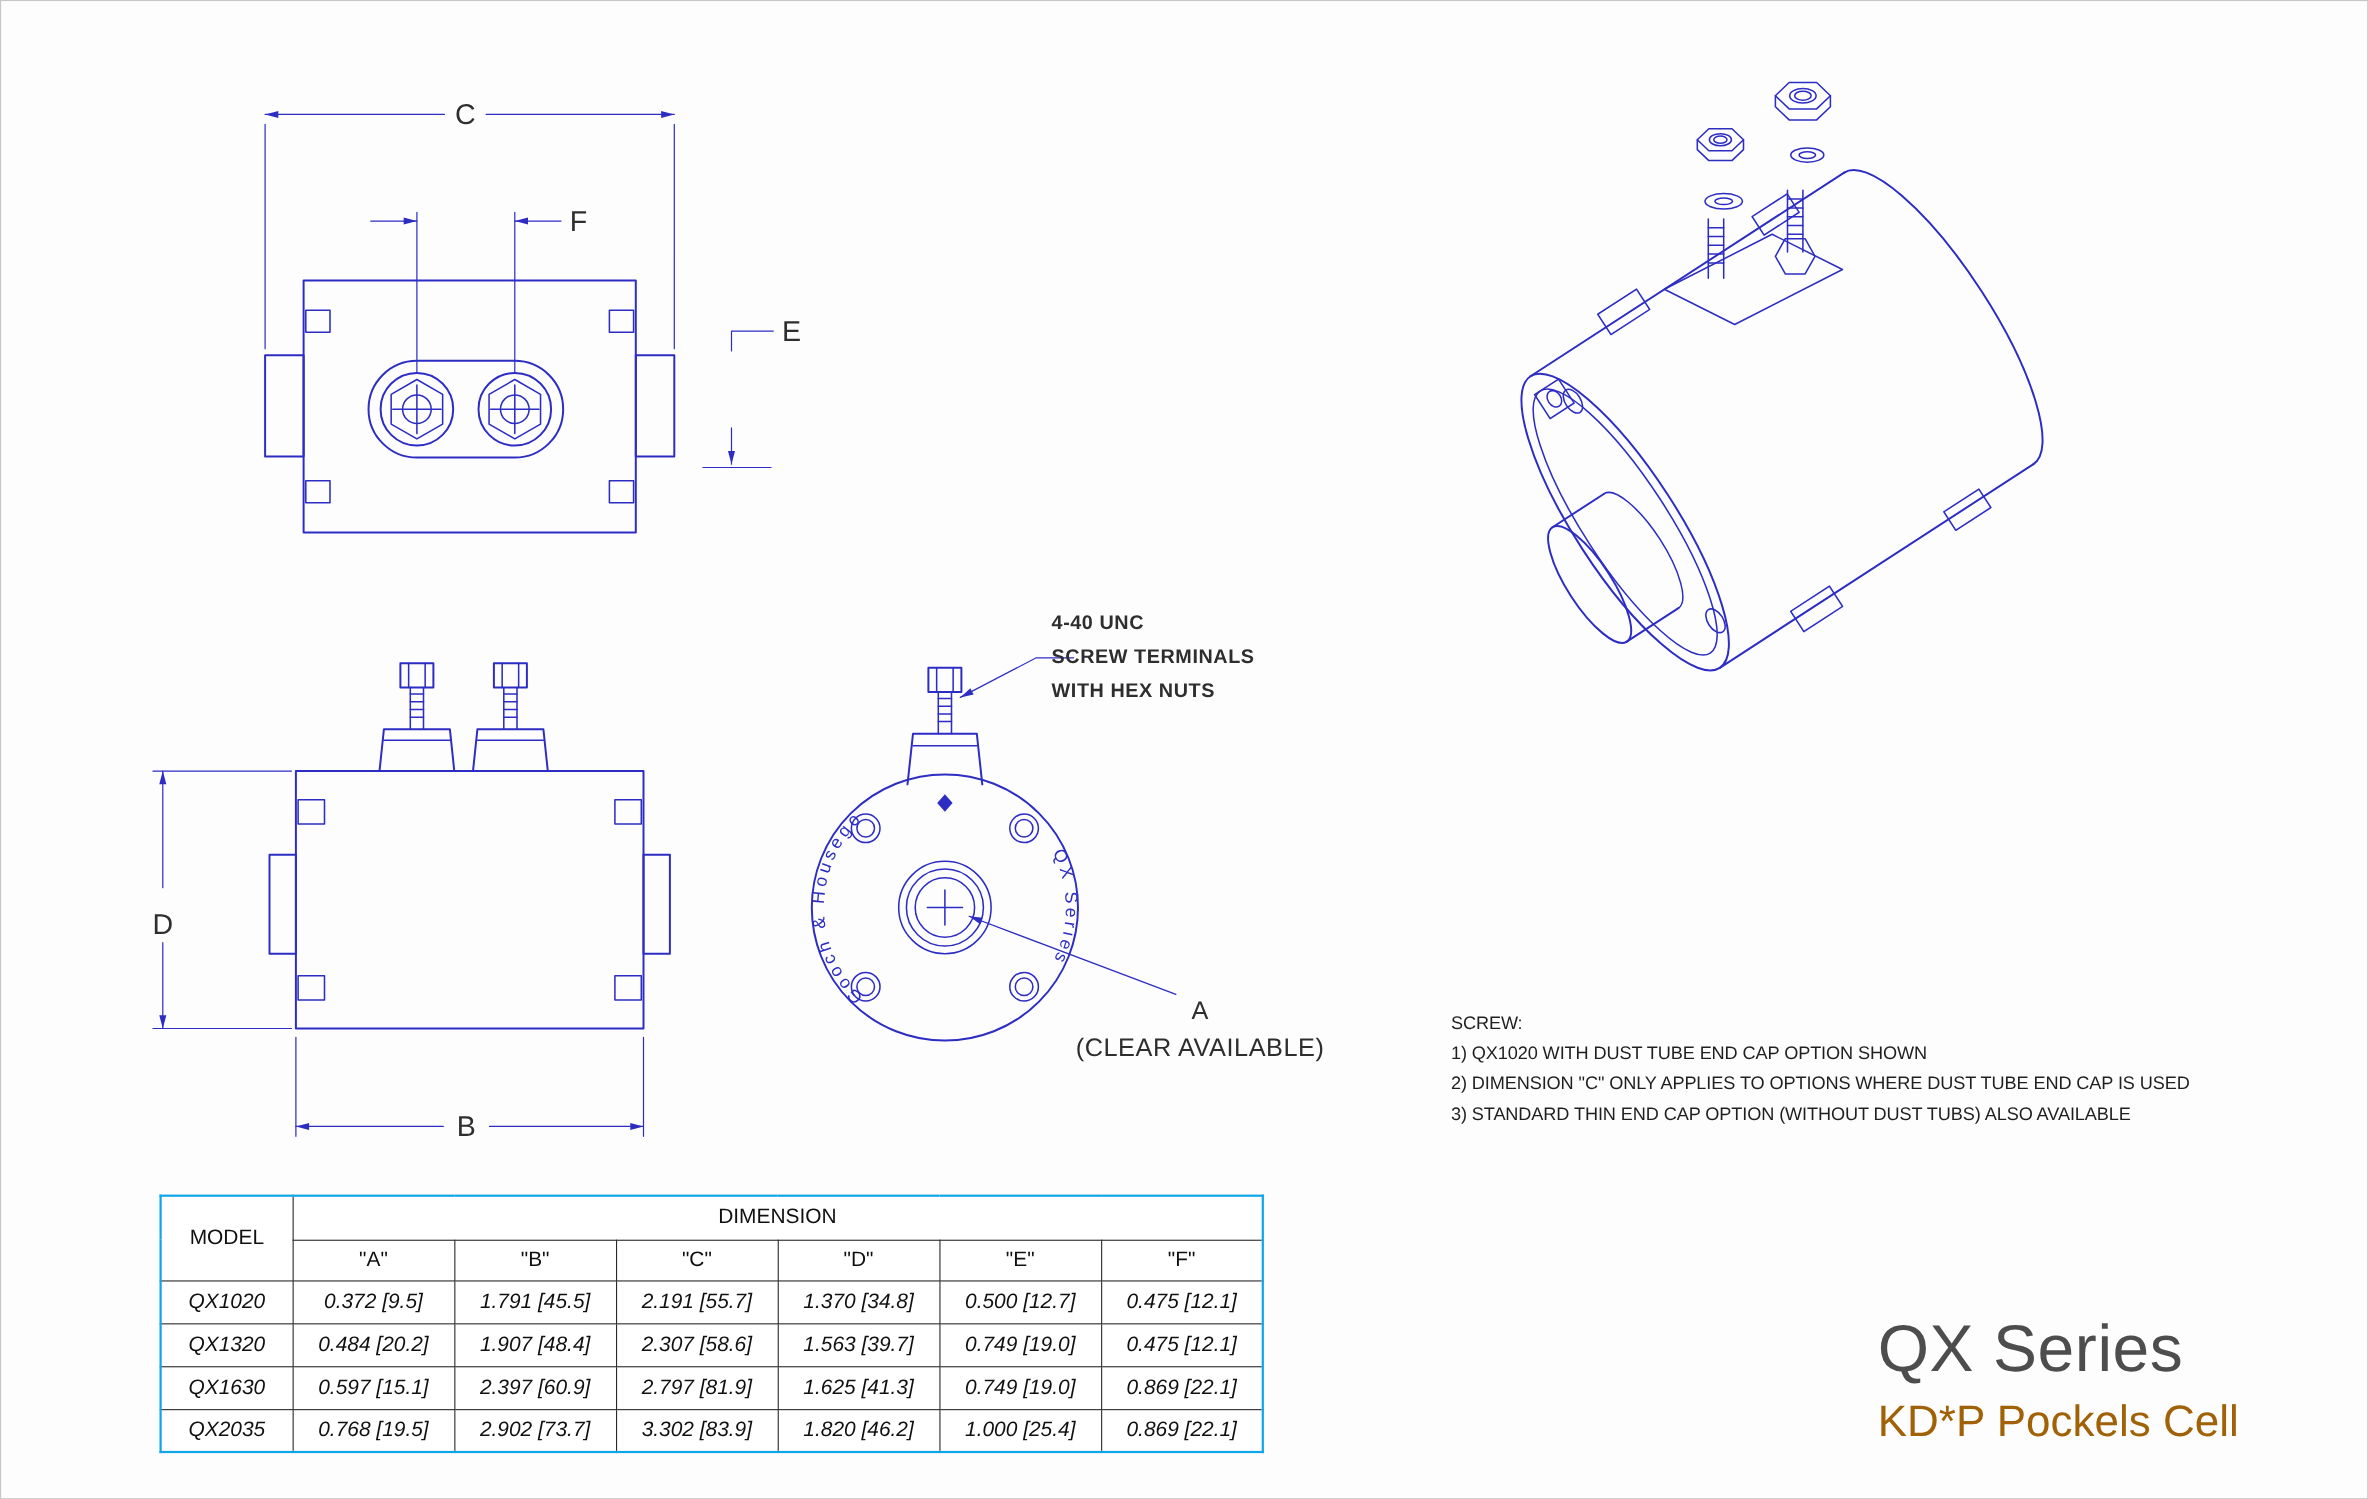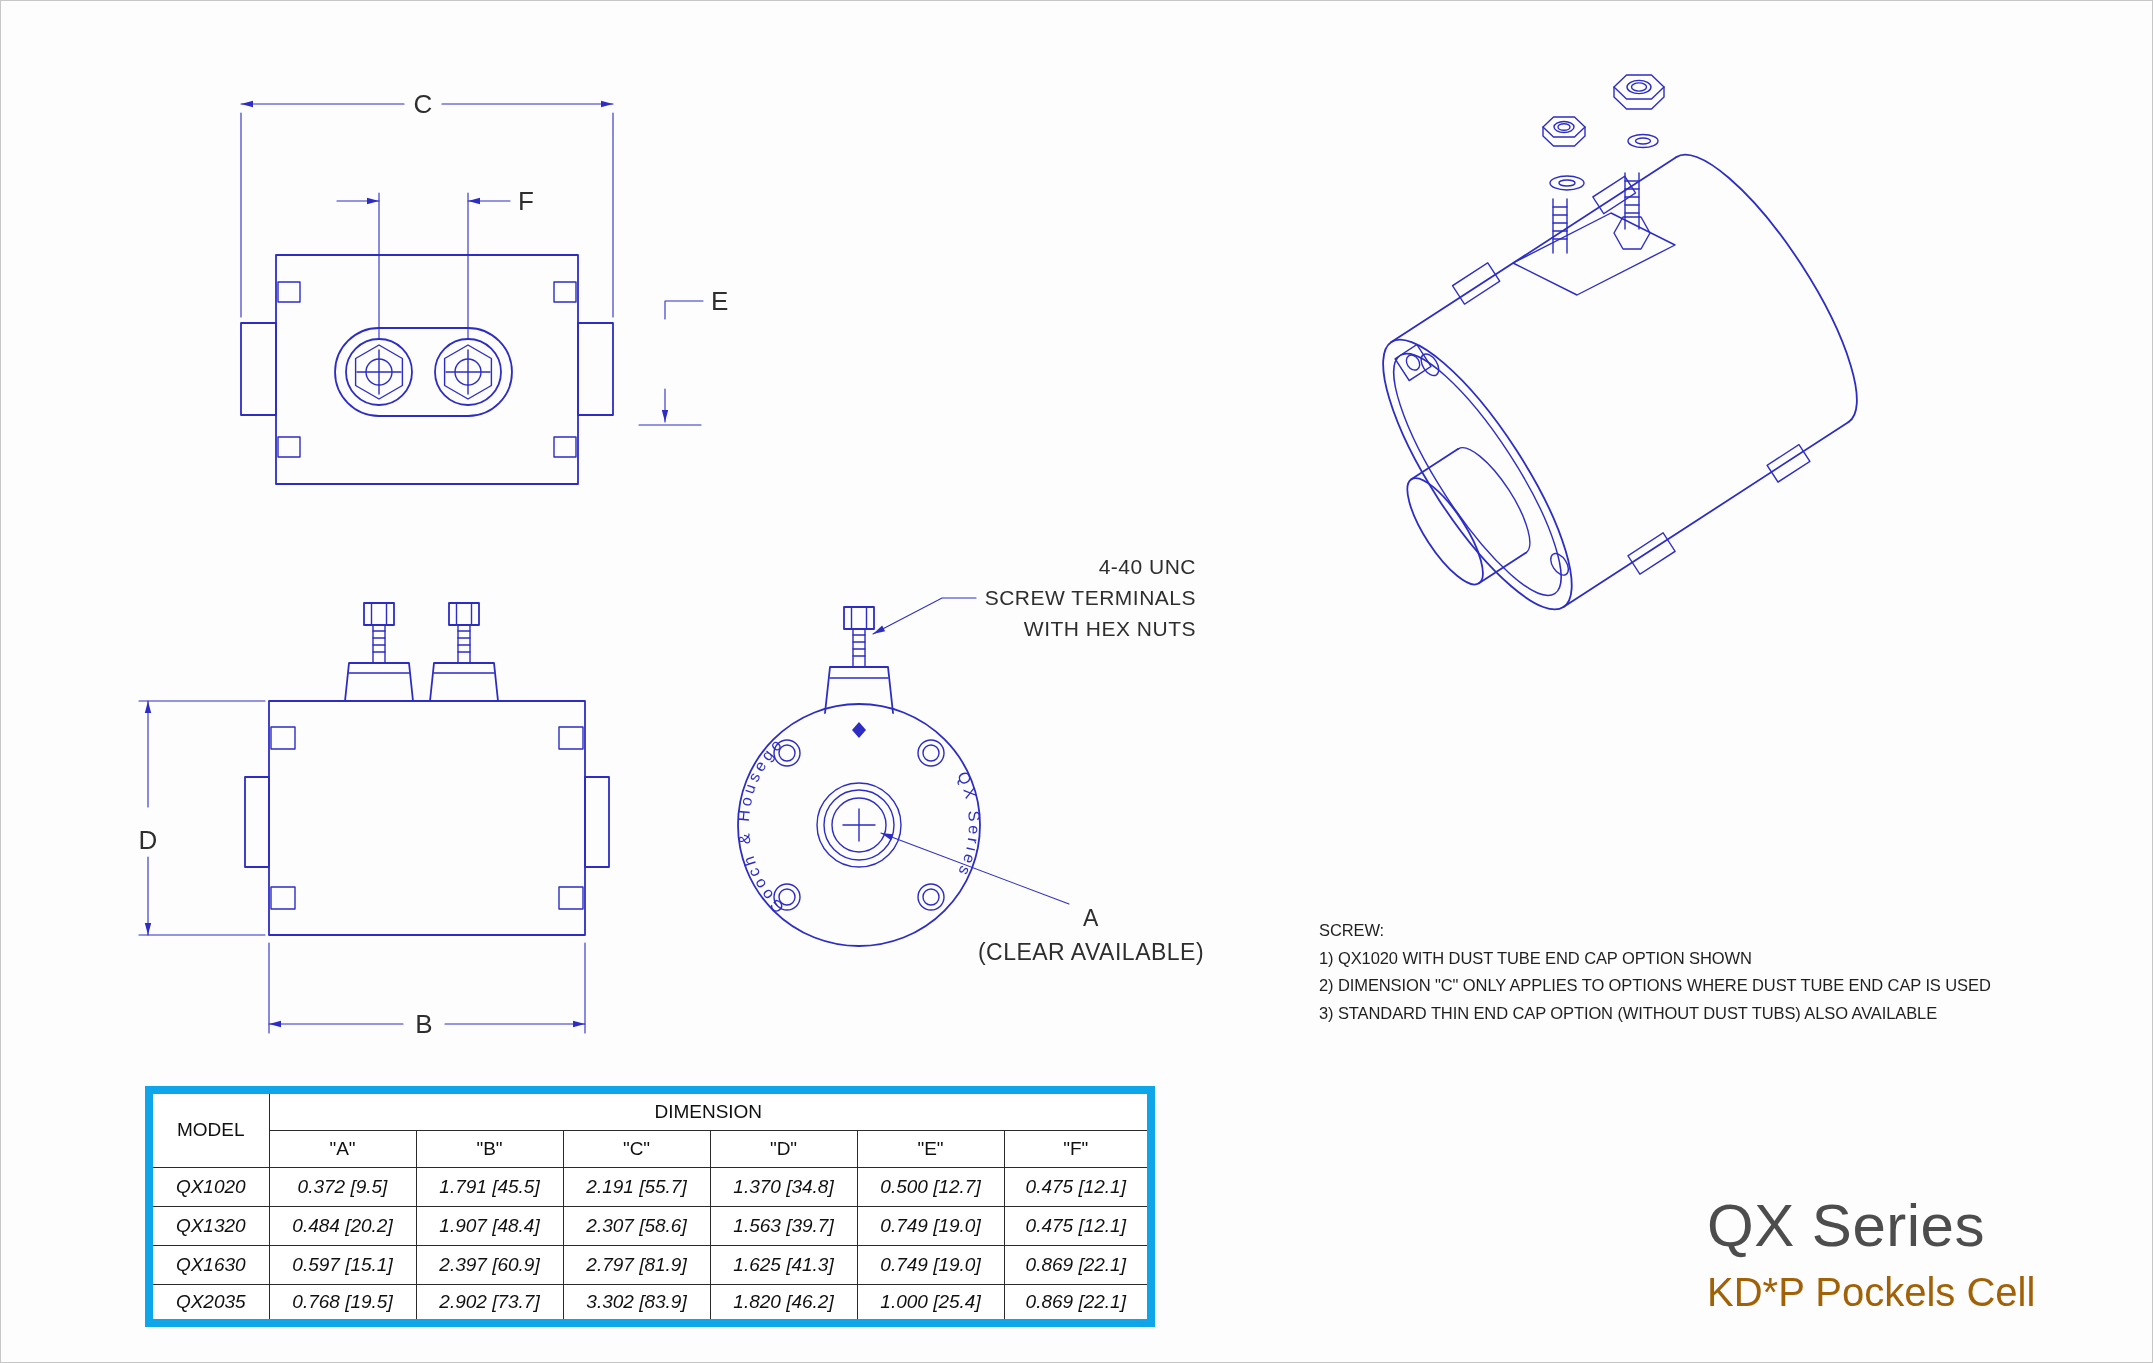--- a/index.html
+++ b/index.html
@@ -15,39 +15,39 @@
   .s  { stroke:#2d2dc4; fill:none; stroke-width:1.8; stroke-linecap:round; stroke-linejoin:round; }
   .t  { stroke:#2d2dc4; fill:none; stroke-width:1.4; stroke-linecap:round; stroke-linejoin:round; }
   .d  { stroke:#2d2dc4; fill:none; stroke-width:1.1; stroke-linecap:round; }
   .fillb { fill:#2d2dc4; stroke:none; }
 
   .dimlabel { font-family:"Liberation Sans", sans-serif; font-size:26px; fill:#2e2e2e; }
   .engrave  { font-family:"Liberation Sans", sans-serif; font-size:16px; letter-spacing:3.5px; fill:#2d2dc4; }
 
   .ann { position:absolute; color:#2e2e2e; }
   .ann-screw {
-    left:955px; top:550px; width:240px; text-align:right;
-    font-size:21px; line-height:31px; letter-spacing:0.5px; white-space:nowrap;
+    left:955px; top:550px; width:240px; text-align:left;
+    font-size:18px; line-height:31px; letter-spacing:0.5px; white-space:nowrap;font-weight:bold;
   }
   .ann-aperture {
     left:945px; top:900px; width:290px; text-align:center;
     font-size:23px; line-height:34px; letter-spacing:0.5px; white-space:nowrap;
   }
 
   .notes {
     position:absolute; left:1318px; top:916px;
     font-size:16.5px; line-height:27.5px; color:#1f1f1f;
     letter-spacing:-0.1px; white-space:nowrap;
   }
 
   .dim-table {
     position:absolute; left:144px; top:1085px;
     border-collapse:collapse; table-layout:fixed;
     font-size:19px; color:#101010; background:#fff;
-    border:8px solid #0ea5e9;
+    border:2px solid #0ea5e9;
   }
   .dim-table td { border:1px solid #2a2a2a; text-align:center; vertical-align:middle; }
   .dim-table .r-head1 td { height:40px; }
   .dim-table .r-head2 td { height:37px; }
   .dim-table .r-data td  { height:39px;font-style:italic; }
 
   .titleblock { position:absolute; left:1706px; top:1190px; color:#4d4d4d; }
   .title-series  { font-size:60px; letter-spacing:0.5px; }
   .title-product { font-size:40px; margin-top:10px; color:#a16207; }
 </style>

